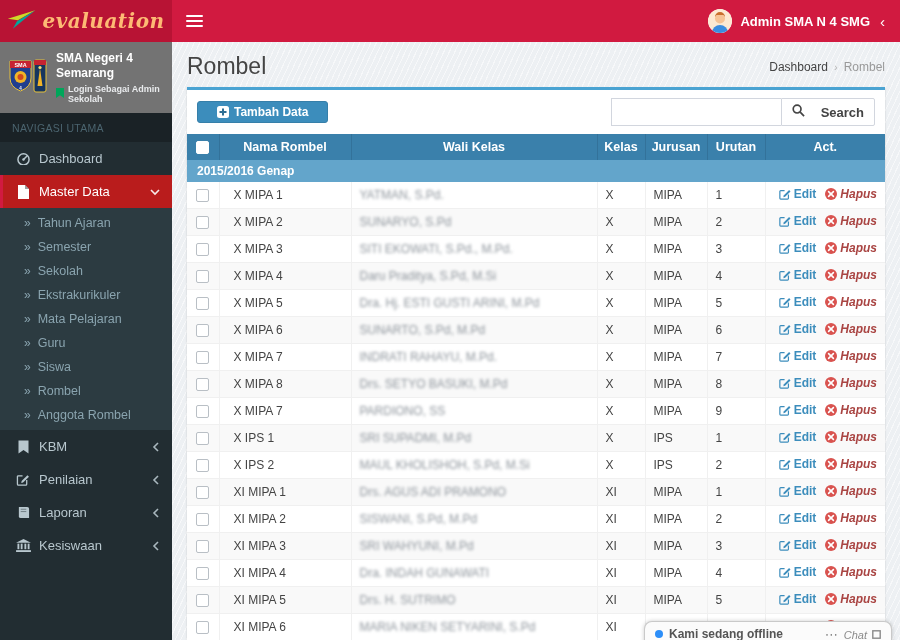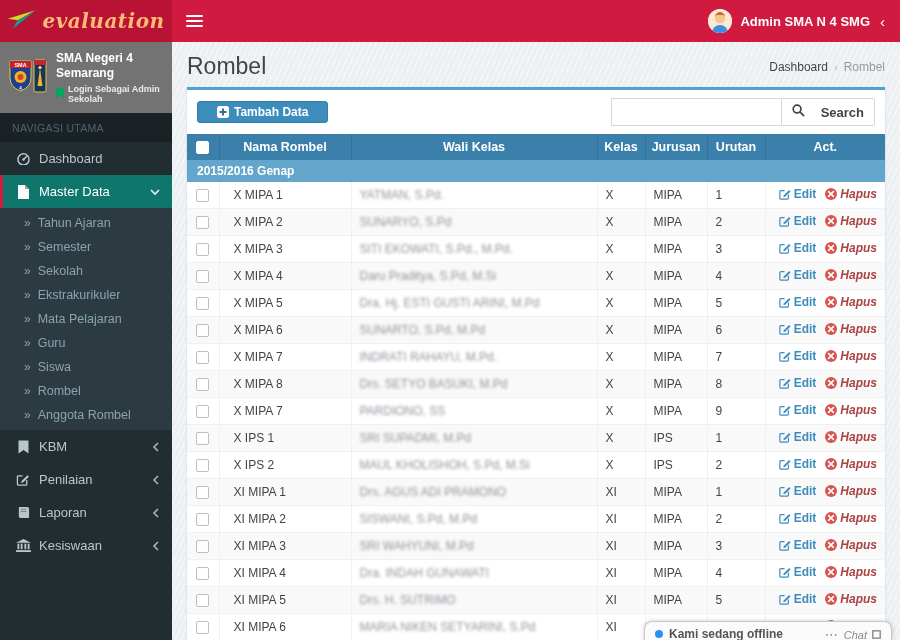--- a/index.html
+++ b/index.html
@@ -28,21 +28,21 @@
   .user-panel { display:flex; align-items:center; gap:8px; padding:9px 8px; background:#2a3archive; }
   .user-panel { background:#737373; border-bottom:1px solid #1a2226; }
   .school-name { color:#fff; font-size:12px; font-weight:bold; line-height:1.25; }
   .school-login { display:flex; align-items:center; gap:4px; color:#e8eaec;
     font-size:9px; font-weight:bold; margin-top:3px; }
   .nav-section-label { background:#1a2226; color:#4b646f; font-size:10.5px;
     padding:8px 12px; letter-spacing:.3px; }
   ul.sidebar-menu { list-style:none; }
   .nav-item { display:flex; align-items:center; gap:8px; padding:9px 12px;
     color:#b8c7ce; font-size:13px; cursor:pointer; border-left:3px solid transparent; }
-  .nav-item.active { background:#0f766e; color:#fff; border-left-color:#d11a40; }
+  .nav-item.active { background:#b91c1c; color:#fff; border-left-color:#d11a40; }
   .nav-icon { width:16px; height:14px; display:inline-flex; align-items:center;
     justify-content:center; flex:none; }
   .nav-icon svg { display:block; }
   .nav-label-txt { flex:1; }
   .nav-chevron { width:10px; display:inline-flex; justify-content:flex-end; opacity:.9; }
   ul.treeview { list-style:none; background:#2c3b41; padding:3px 0; }
   .subnav-item { display:flex; align-items:center; gap:7px; padding:5px 5px 5px 24px;
     color:#8aa4af; font-size:12.5px; cursor:pointer; }
   .sub-icon { font-size:12px; line-height:1; }
 

